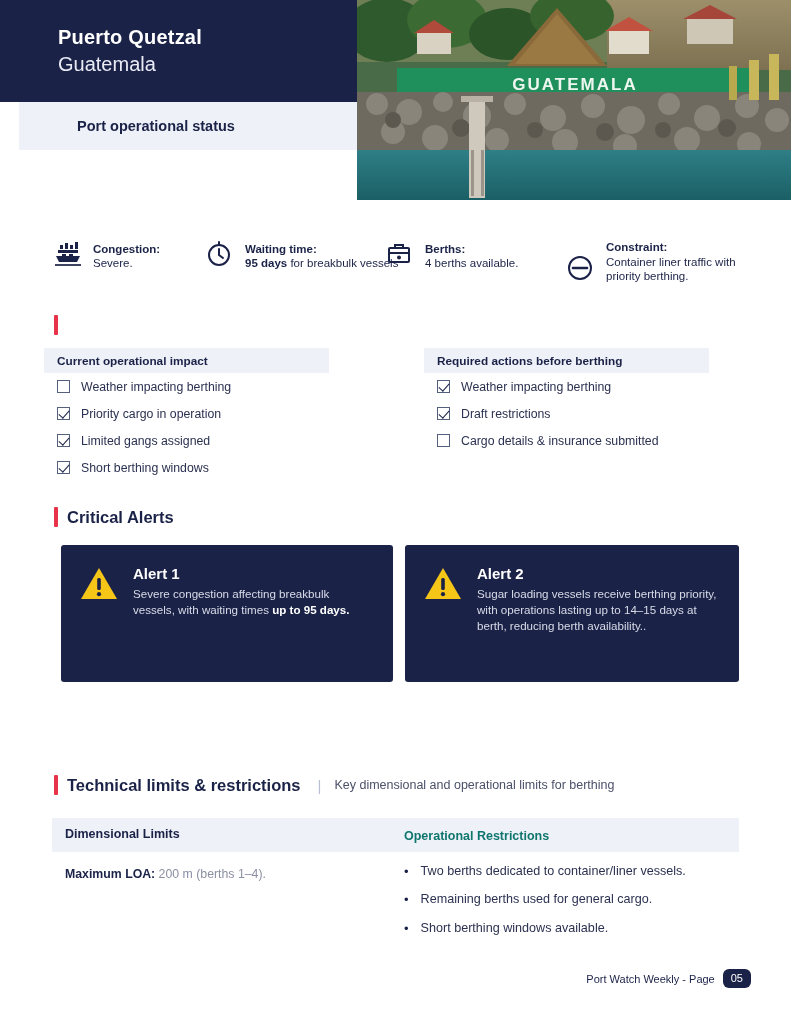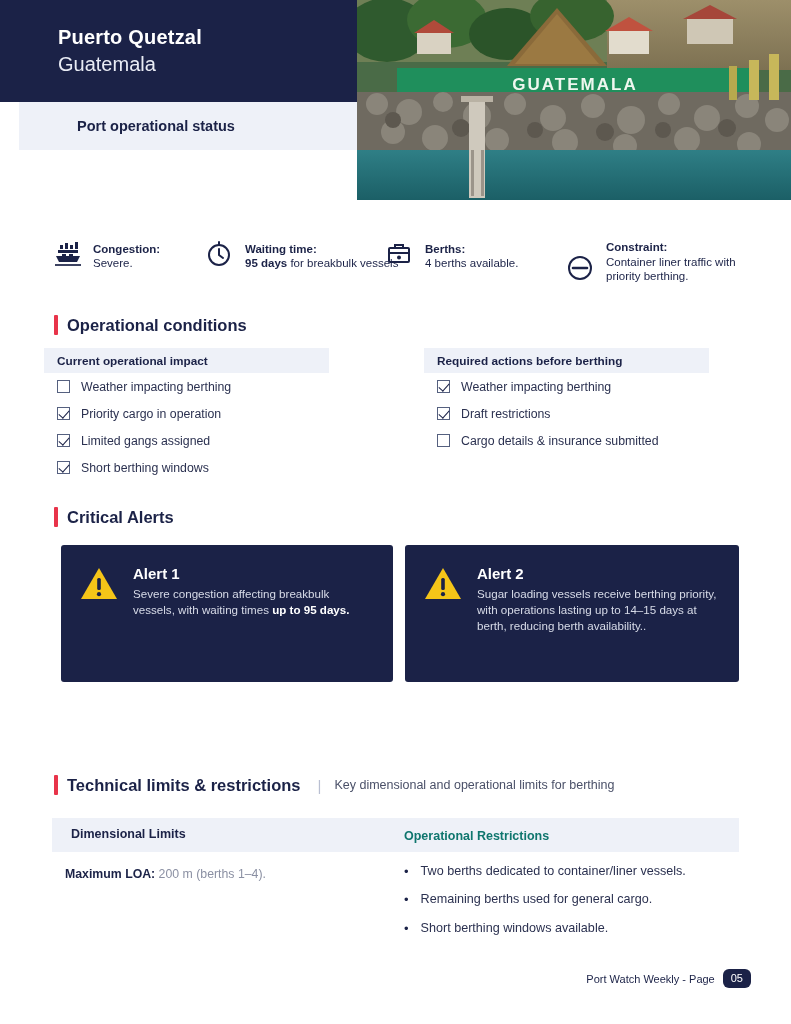--- a/index.html
+++ b/index.html
@@ -96,21 +96,21 @@
   .alert-title { font-size: 15px; font-weight: bold; color: #ffffff; margin-bottom: 4px; }
   .alert-body { font-size: 11.6px; line-height: 1.38; color: #d7dbe8; }
   .alert-body b { color: #ffffff; font-weight: bold; }
 
   
   .tech-head {
     position: absolute; left: 52px; top: 818px; width: 687px; height: 34px;
     background: #eef1f8;
   }
   .tech-head-left {
-    position: absolute; left: 19px; top: 9px;
+    position: absolute; left: 13px; top: 9px;
     font-size: 12.5px; font-weight: bold; color: #1b2247;
   }
   .tech-head-right {
     position: absolute; left: 352px; top: 11px;
     font-size: 12.5px; font-weight: bold; color: #0f766e;
   }
   .tech-left-body {
     position: absolute; left: 65px; top: 866px; width: 290px;
     font-size: 12.3px; color: #8b90a3; line-height: 1.4;
   }
@@ -283,21 +283,20 @@
       </span>
       <span class="metric-text">
         <b>Constraint:</b><br>
         <span>Container liner traffic with priority berthing.</span>
       </span>
     </div>
   </div>
 
   <div class="sec-title" style="left:54px; top:315px;">
     <span class="sec-bar"></span>
-    <span class="sec-text">Operational conditions</span>
   </div>
 
   <div class="checkcol" style="left:44px; top:348px;">
     <div class="check-head">Current operational impact</div>
     <div class="check-item">
       <span class="cbox"></span>
       <span class="check-label">Weather impacting berthing</span>
     </div>
     <div class="check-item">
       <span class="cbox checked"></span>

